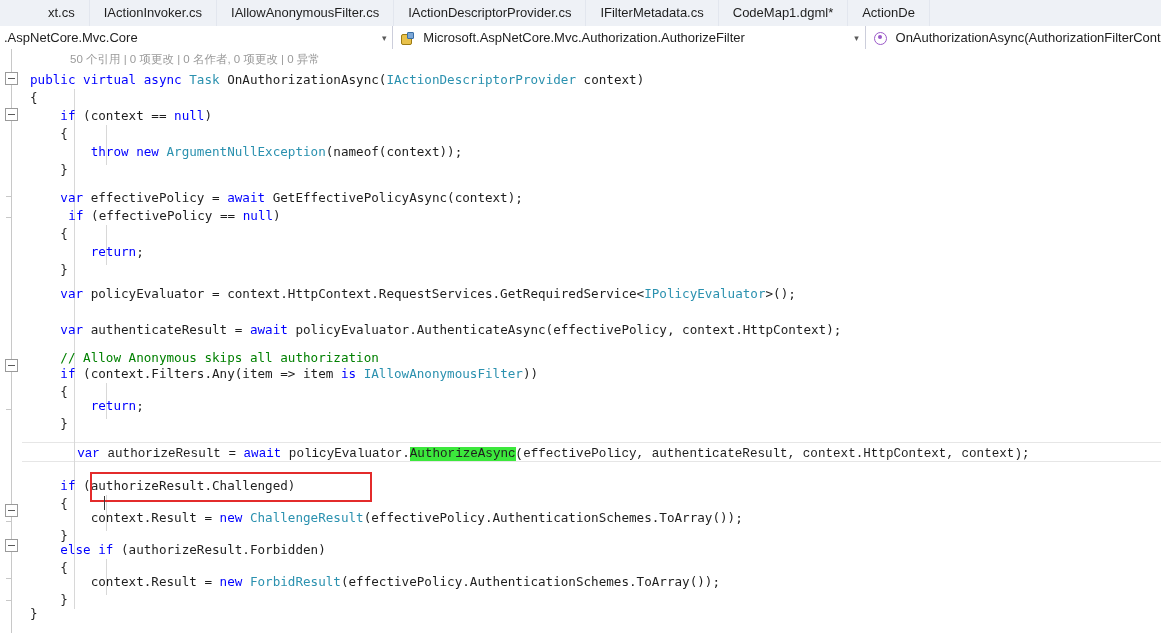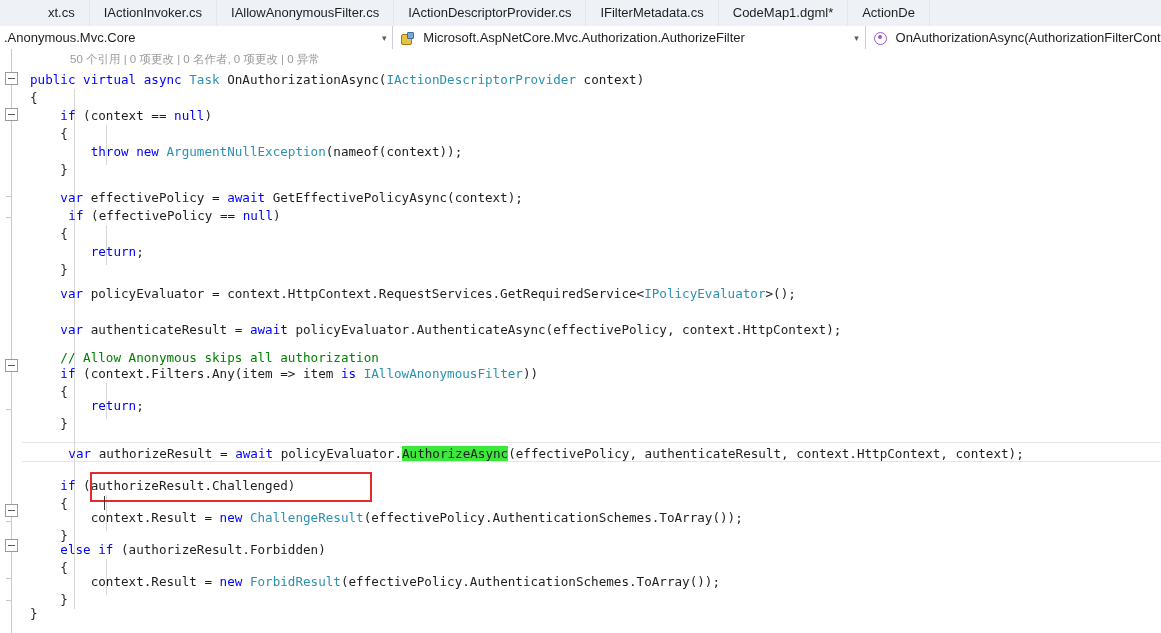--- a/index.html
+++ b/index.html
@@ -254,21 +254,21 @@
     <div class="tab">
       <span class="tab-label">CodeMap1.dgml*</span>
     </div>
     <div class="tab">
       <span class="tab-label">ActionDe</span>
     </div>
   </div>
 
   <div class="navbar">
     <div class="navcombo c1">
-      <span class="nav-text">.Anonymous.Mvc.Core</span>
+      <span class="nav-text">.AspNetCore.Mvc.Core</span>
       <span class="nav-arrow">▾</span>
     </div>
     <div class="navcombo c2">
       <span class="nav-icon icon-class"></span>
       <span class="nav-text">Microsoft.AspNetCore.Mvc.Authorization.AuthorizeFilter</span>
       <span class="nav-arrow">▾</span>
     </div>
     <div class="navcombo c3">
       <span class="nav-icon icon-method"></span>
       <span class="nav-text">OnAuthorizationAsync(AuthorizationFilterContext</span>
@@ -321,21 +321,21 @@
           <div class="cl" style="top: 176px; left: 8px;"><span>    {</span></div>
           <div class="cl" style="top: 194px; left: 8px;"><span>        </span><span class="kw">return</span><span>;</span></div>
           <div class="cl" style="top: 212px; left: 8px;"><span>    }</span></div>
           <div class="cl" style="top: 236px; left: 8px;"><span>    </span><span class="kw">var</span><span> policyEvaluator = context.HttpContext.RequestServices.GetRequiredService&lt;</span><span class="type">IPolicyEvaluator</span><span>&gt;();</span></div>
           <div class="cl" style="top: 272px; left: 8px;"><span>    </span><span class="kw">var</span><span> authenticateResult = </span><span class="kw">await</span><span> policyEvaluator.AuthenticateAsync(effectivePolicy, context.HttpContext);</span></div>
           <div class="cl" style="top: 300px; left: 8px;"><span>    </span><span class="cmt">// Allow Anonymous skips all authorization</span></div>
           <div class="cl" style="top: 316px; left: 8px;"><span>    </span><span class="kw">if</span><span> (context.Filters.Any(item =&gt; item </span><span class="kw">is</span><span> </span><span class="type">IAllowAnonymousFilter</span><span>))</span></div>
           <div class="cl" style="top: 334px; left: 8px;"><span>    {</span></div>
           <div class="cl" style="top: 348px; left: 8px;"><span>        </span><span class="kw">return</span><span>;</span></div>
           <div class="cl" style="top: 366px; left: 8px;"><span>    }</span></div>
-          <div class="cl" style="top: 396px; left: 16px;"><span>    </span><span class="kw">var</span><span> authorizeResult = </span><span class="kw">await</span><span> policyEvaluator.</span><span class="sel">AuthorizeAsync</span><span>(effectivePolicy, authenticateResult, context.HttpContext, context);</span></div>
+          <div class="cl" style="top: 396px; left: 25px; font-family: Liberation Mono, monospace;"><span>    </span><span class="kw">var</span><span> authorizeResult = </span><span class="kw">await</span><span> policyEvaluator.</span><span class="sel">AuthorizeAsync</span><span>(effectivePolicy, authenticateResult, context.HttpContext, context);</span></div>
           <div class="cl" style="top: 428px; left: 8px;"><span>    </span><span class="kw">if</span><span> (authorizeResult.Challenged)</span></div>
           <div class="cl" style="top: 446px; left: 8px;"><span>    {</span></div>
           <div class="cl" style="top: 460px; left: 8px;"><span>        context.Result = </span><span class="kw">new</span><span> </span><span class="type">ChallengeResult</span><span>(effectivePolicy.AuthenticationSchemes.ToArray());</span></div>
           <div class="cl" style="top: 478px; left: 8px;"><span>    }</span></div>
           <div class="cl" style="top: 492px; left: 8px;"><span>    </span><span class="kw">else</span><span> </span><span class="kw">if</span><span> (authorizeResult.Forbidden)</span></div>
           <div class="cl" style="top: 510px; left: 8px;"><span>    {</span></div>
           <div class="cl" style="top: 524px; left: 8px;"><span>        context.Result = </span><span class="kw">new</span><span> </span><span class="type">ForbidResult</span><span>(effectivePolicy.AuthenticationSchemes.ToArray());</span></div>
           <div class="cl" style="top: 542px; left: 8px;"><span>    }</span></div>
           <div class="cl" style="top: 556px; left: 8px;"><span>}</span></div>
         </div>

